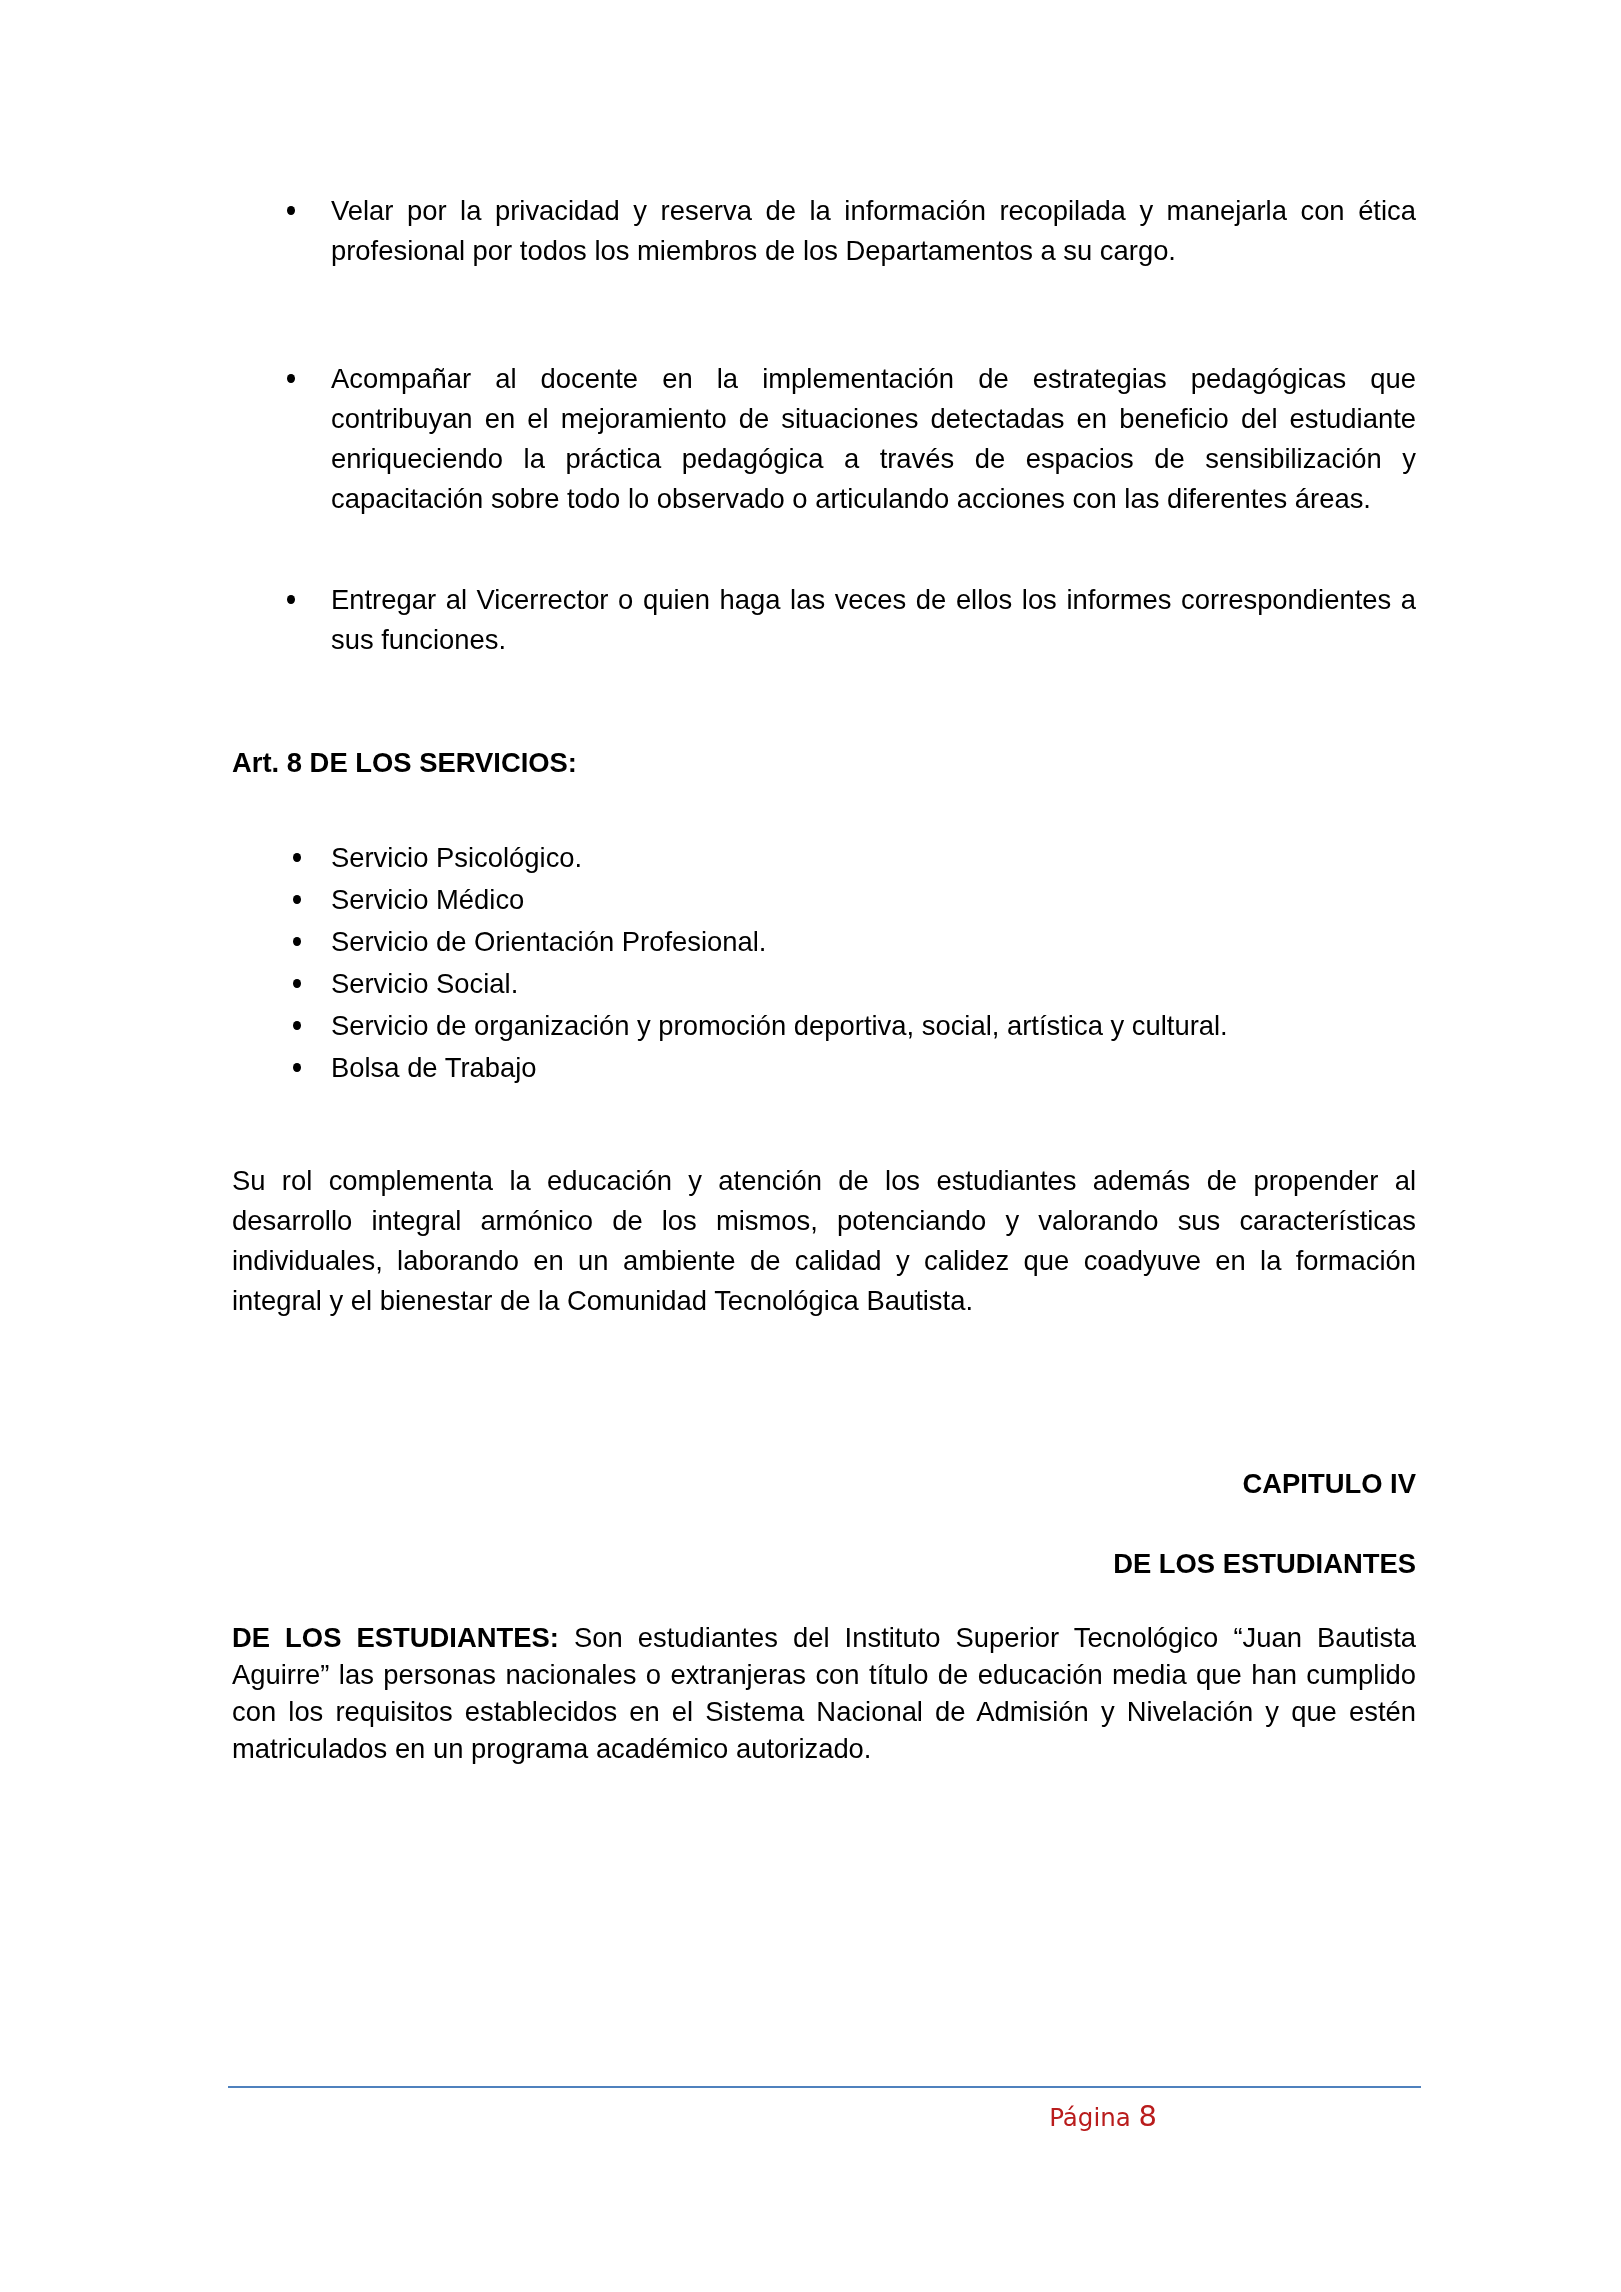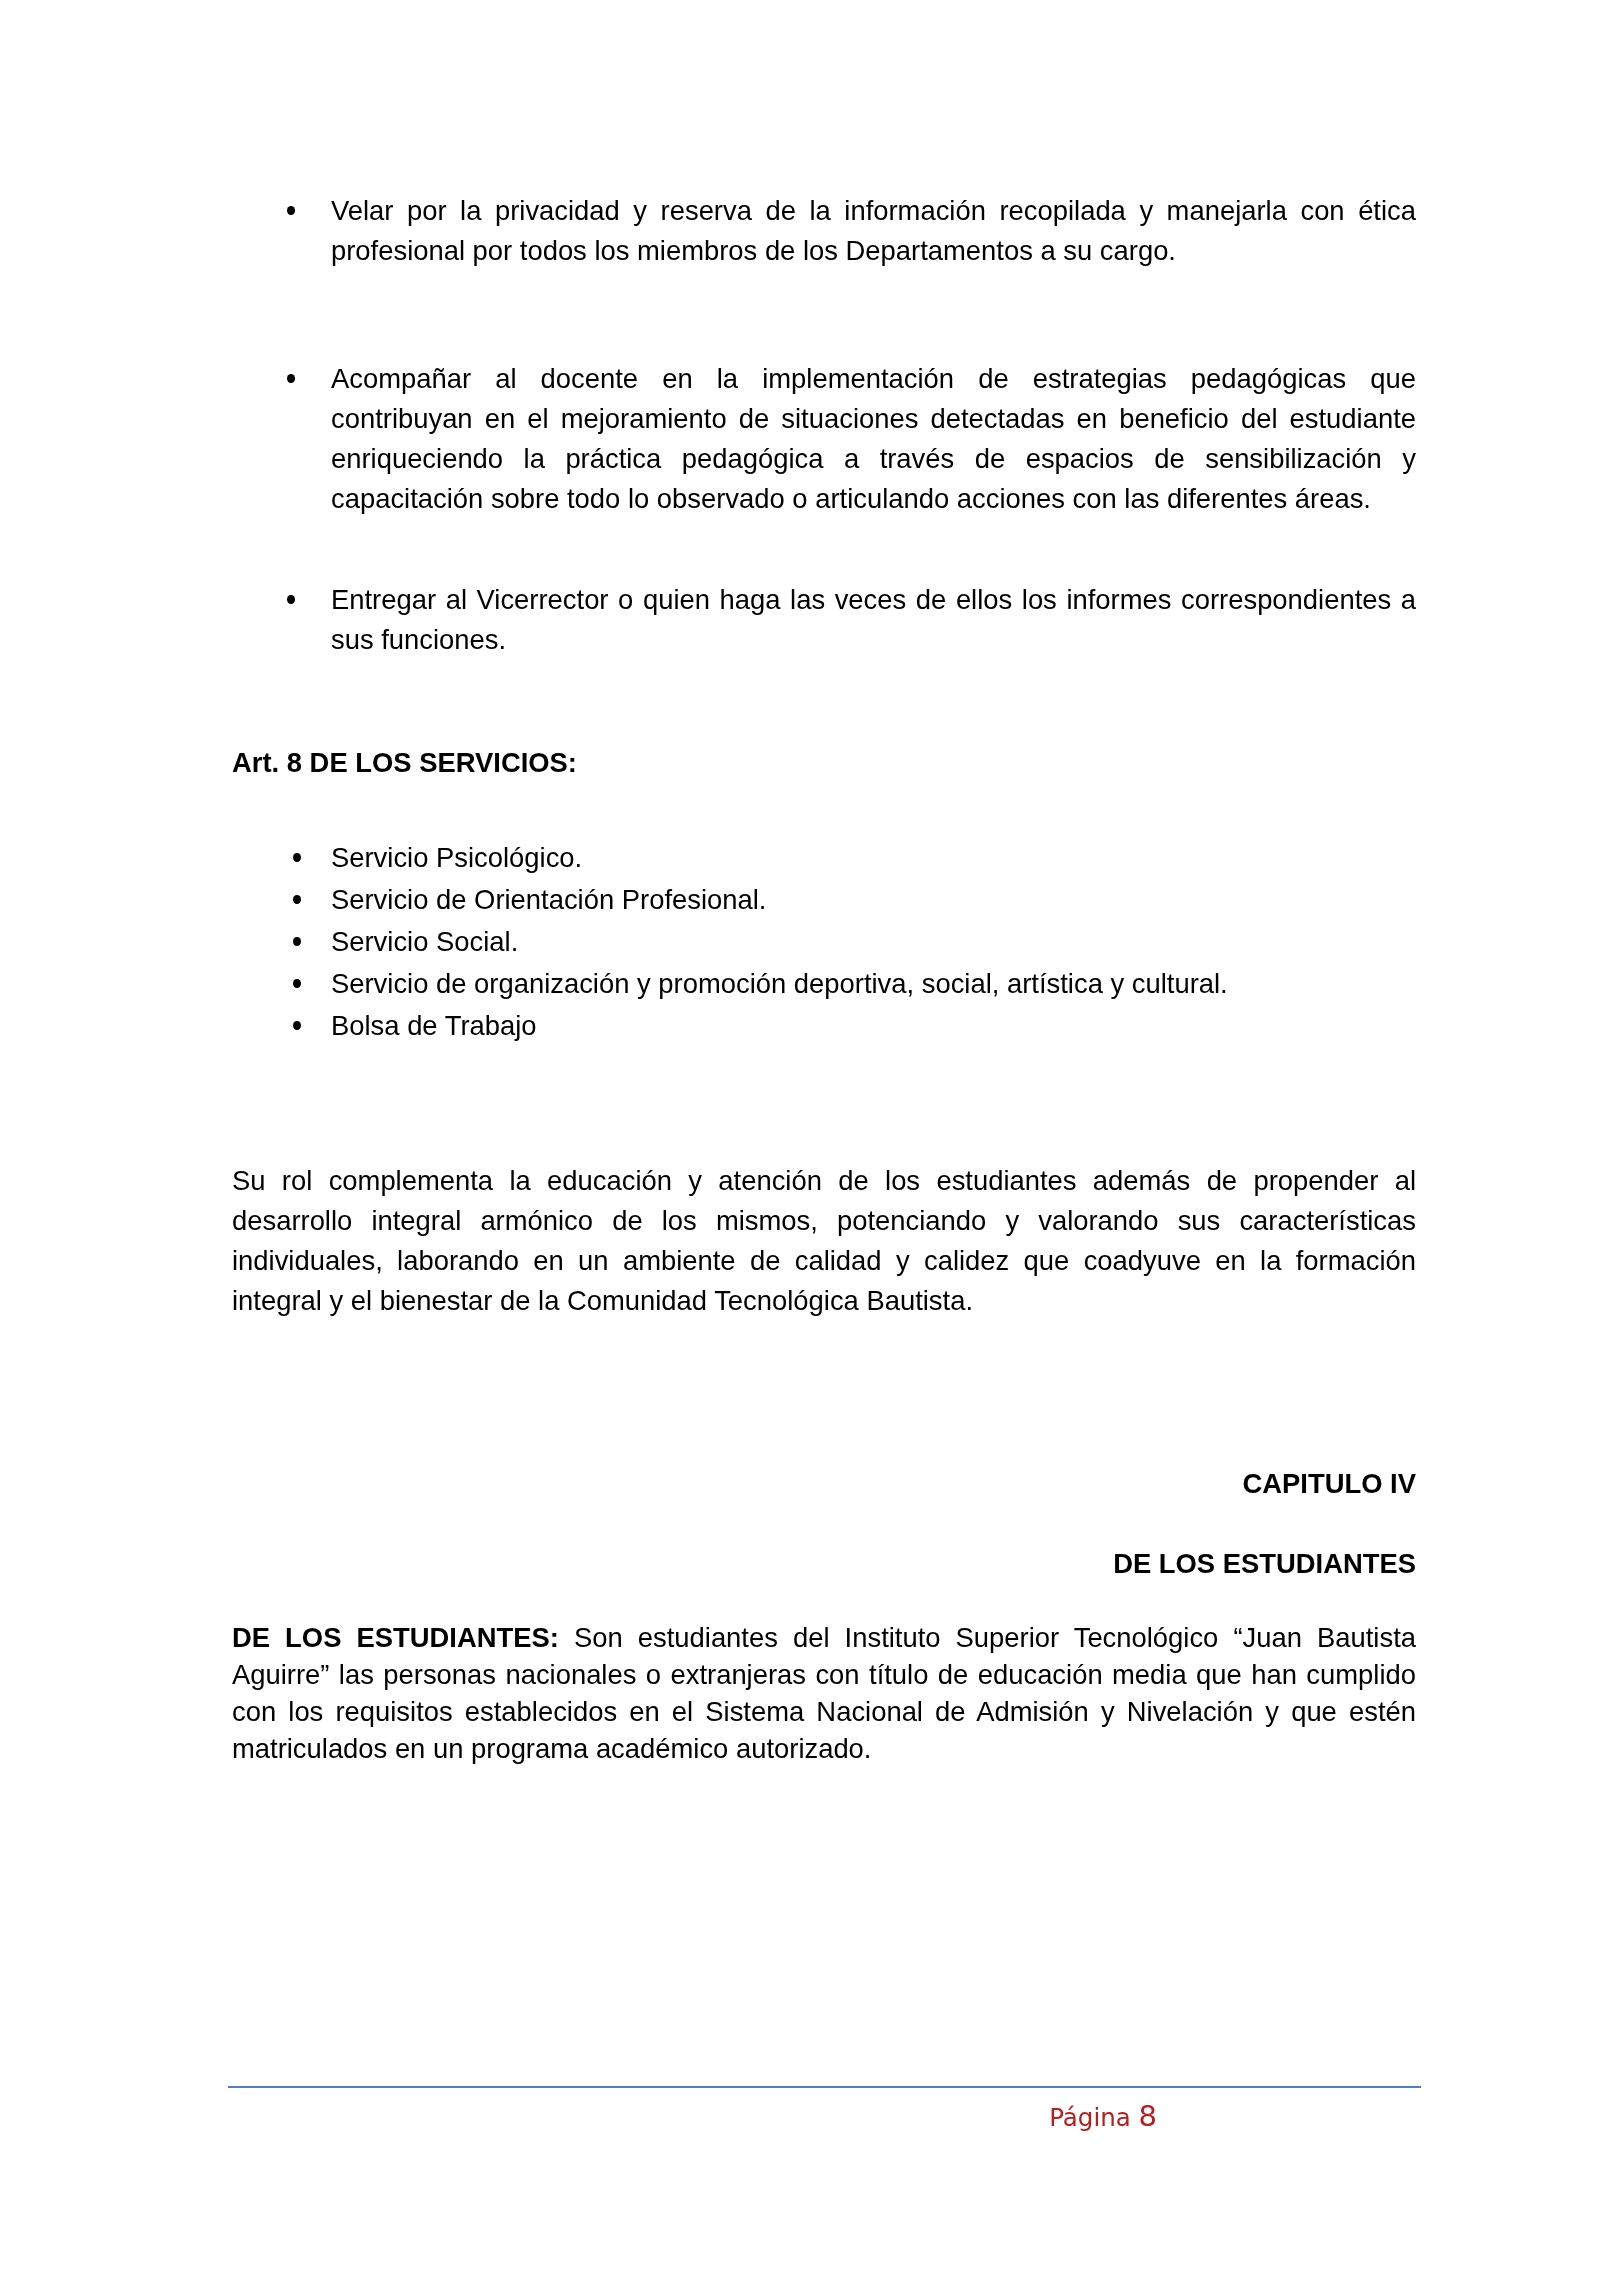--- a/index.html
+++ b/index.html
@@ -133,20 +133,24 @@
 
   <div class="heading" style="left:232px; top:743px;">Art. 8 DE LOS SERVICIOS:</div>
 
   <div class="bullet-block" style="top:809px;margin-top:28px;">
     <div class="service-item">
       <span class="bullet-dot"></span>
       <span>Servicio Psicológico.</span>
     </div>
     <div class="service-item">
       <span class="bullet-dot"></span>
+      <span>Servicio Médico</span>
+    </div>
+    <div class="service-item">
+      <span class="bullet-dot"></span>
       <span>Servicio de Orientación Profesional.</span>
     </div>
     <div class="service-item">
       <span class="bullet-dot"></span>
       <span>Servicio Social.</span>
     </div>
     <div class="service-item">
       <span class="bullet-dot"></span>
       <span>Servicio de organización y promoción deportiva, social, artística y cultural.</span>
     </div>

